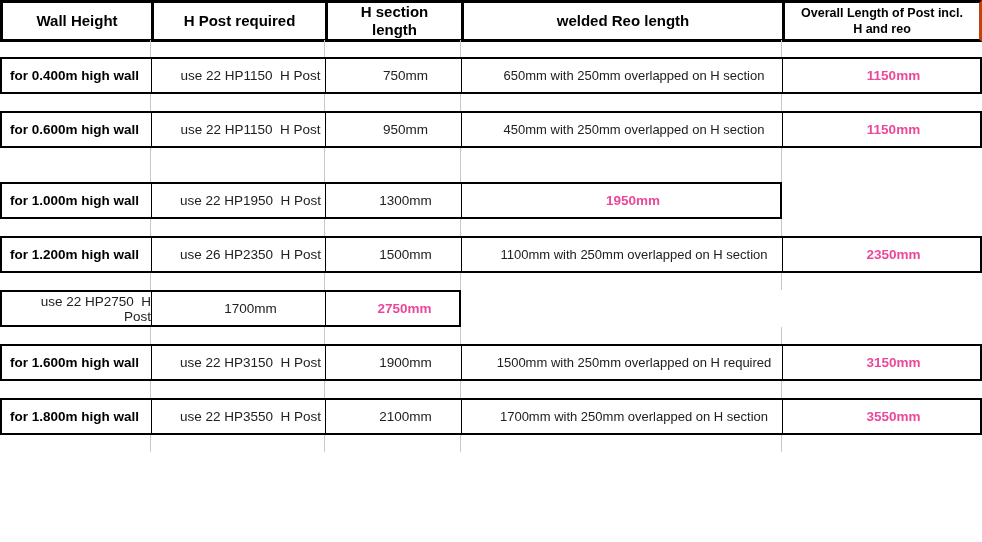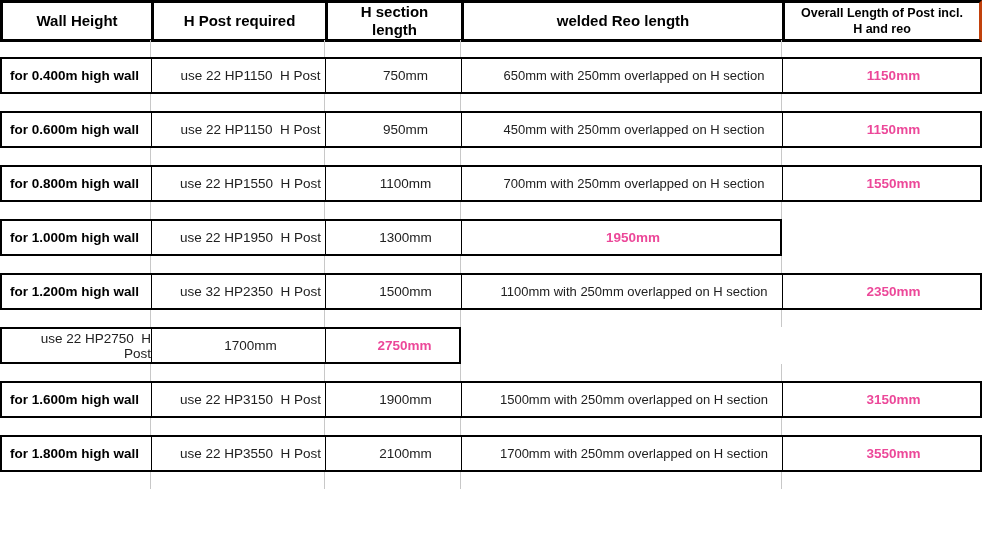--- a/index.html
+++ b/index.html
@@ -115,27 +115,20 @@
     <div class="dcell overall">1150mm</div>
   </div>
 
   <div class="grid-row spacer-row">
     <div></div>
       <div></div>
       <div></div>
       <div></div>
       <div></div>
   </div>
-  <div class="grid-row data-row">
-    <div class="dcell wall">for 0.800m high wall</div>
-    <div class="dcell">use 22 HP1550  H Post</div>
-    <div class="dcell">1100mm</div>
-    <div class="dcell reo">700mm with 250mm overlapped on H section</div>
-    <div class="dcell overall">1550mm</div>
-  </div>
 
   <div class="grid-row spacer-row">
     <div></div>
       <div></div>
       <div></div>
       <div></div>
       <div></div>
   </div>
   <div class="grid-row data-row">
     <div class="dcell wall">for 1.000m high wall</div>
@@ -146,21 +139,21 @@
 
   <div class="grid-row spacer-row">
     <div></div>
       <div></div>
       <div></div>
       <div></div>
       <div></div>
   </div>
   <div class="grid-row data-row">
     <div class="dcell wall">for 1.200m high wall</div>
-    <div class="dcell">use 32 HP2350  H Post</div>
+    <div class="dcell">use 26 HP2350  H Post</div>
     <div class="dcell">1500mm</div>
     <div class="dcell reo">1100mm with 250mm overlapped on H section</div>
     <div class="dcell overall">2350mm</div>
   </div>
 
   <div class="grid-row spacer-row">
     <div></div>
       <div></div>
       <div></div>
       <div></div>
@@ -176,21 +169,21 @@
     <div></div>
       <div></div>
       <div></div>
       <div></div>
       <div></div>
   </div>
   <div class="grid-row data-row">
     <div class="dcell wall">for 1.600m high wall</div>
     <div class="dcell">use 22 HP3150  H Post</div>
     <div class="dcell">1900mm</div>
-    <div class="dcell reo">1500mm with 250mm overlapped on H section</div>
+    <div class="dcell reo">1500mm with 250mm overlapped on H required</div>
     <div class="dcell overall">3150mm</div>
   </div>
 
   <div class="grid-row spacer-row">
     <div></div>
       <div></div>
       <div></div>
       <div></div>
       <div></div>
   </div>

